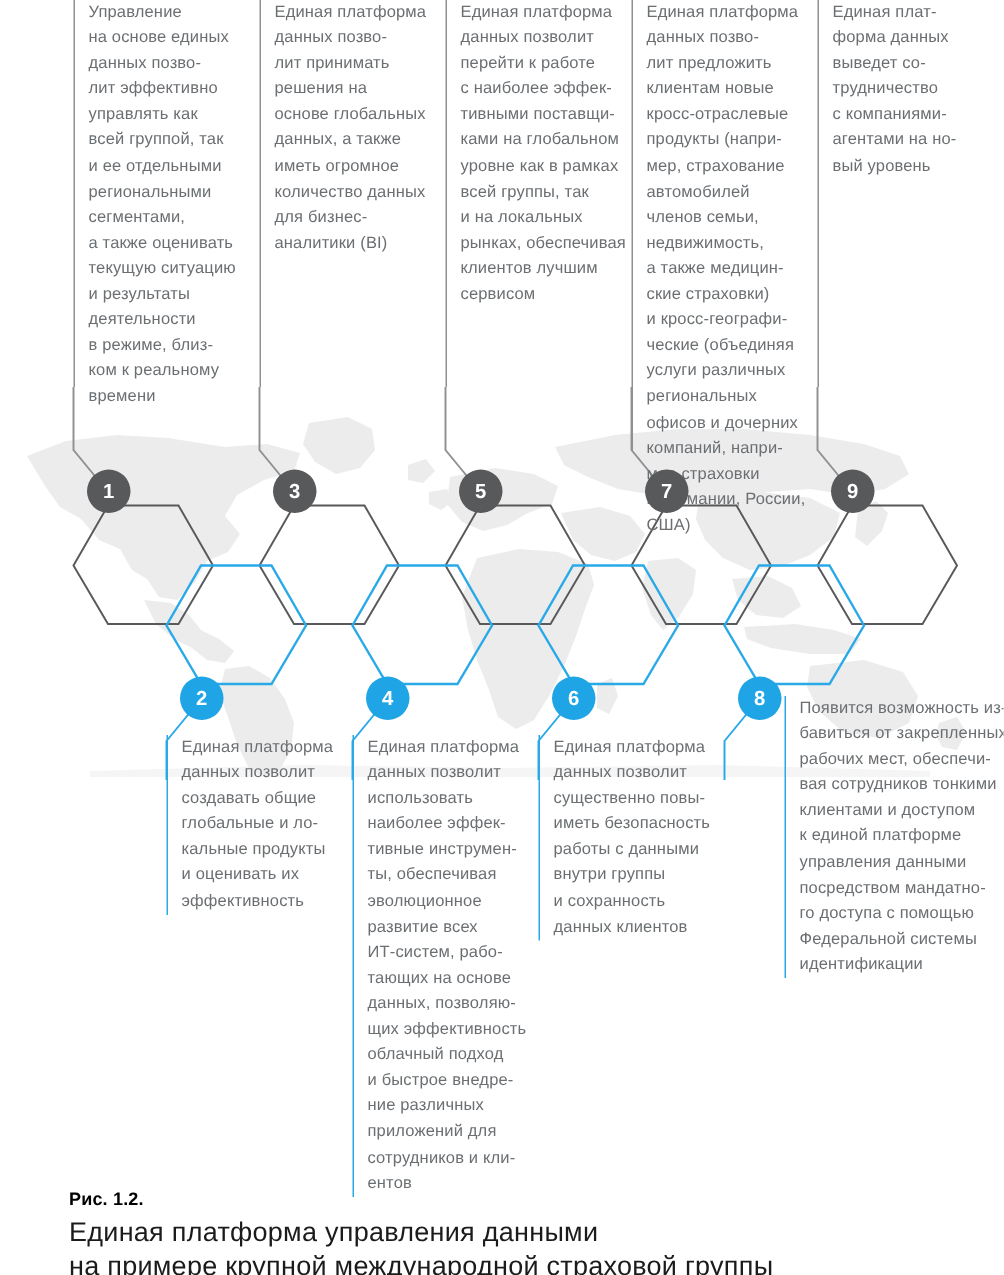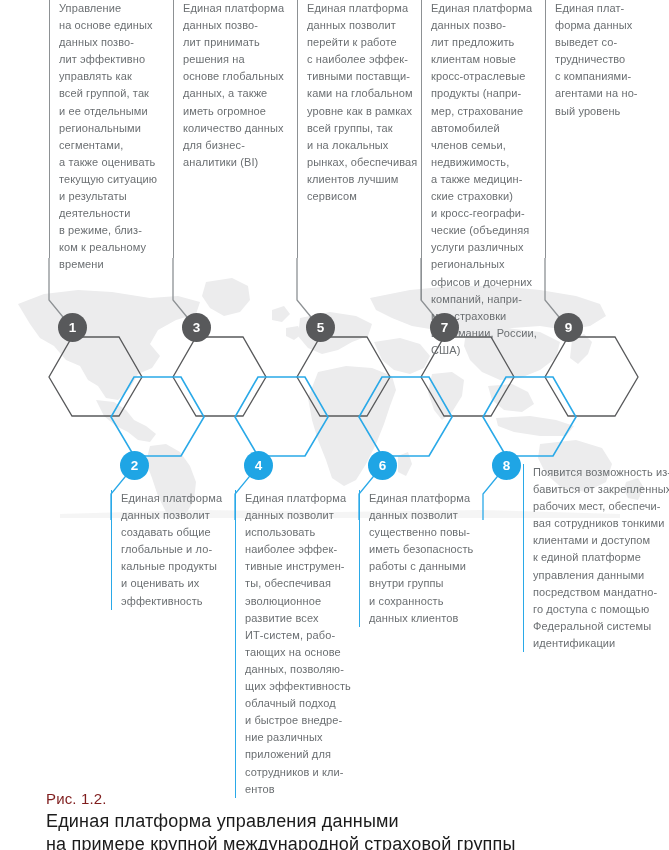--- a/index.html
+++ b/index.html
@@ -74,23 +74,23 @@
 
   
   #caption {
     position: absolute;
     left: 46px;
     top: 788px;
     width: 580px;
     z-index: 5;
   }
   #caption .fig {
-    font-size: 15px;
-    font-weight: normal;
-    color: #7f1d1d;
+    font-size: 12px;
+    font-weight: bold;
+    color: #000000;
     line-height: 22px;
     letter-spacing: 0.01em;
   }
   #caption .cap-line {
     font-size: 18px;
     color: #1b1b1b;
     line-height: 23px;
     letter-spacing: 0.01em;
   }
 </style>

